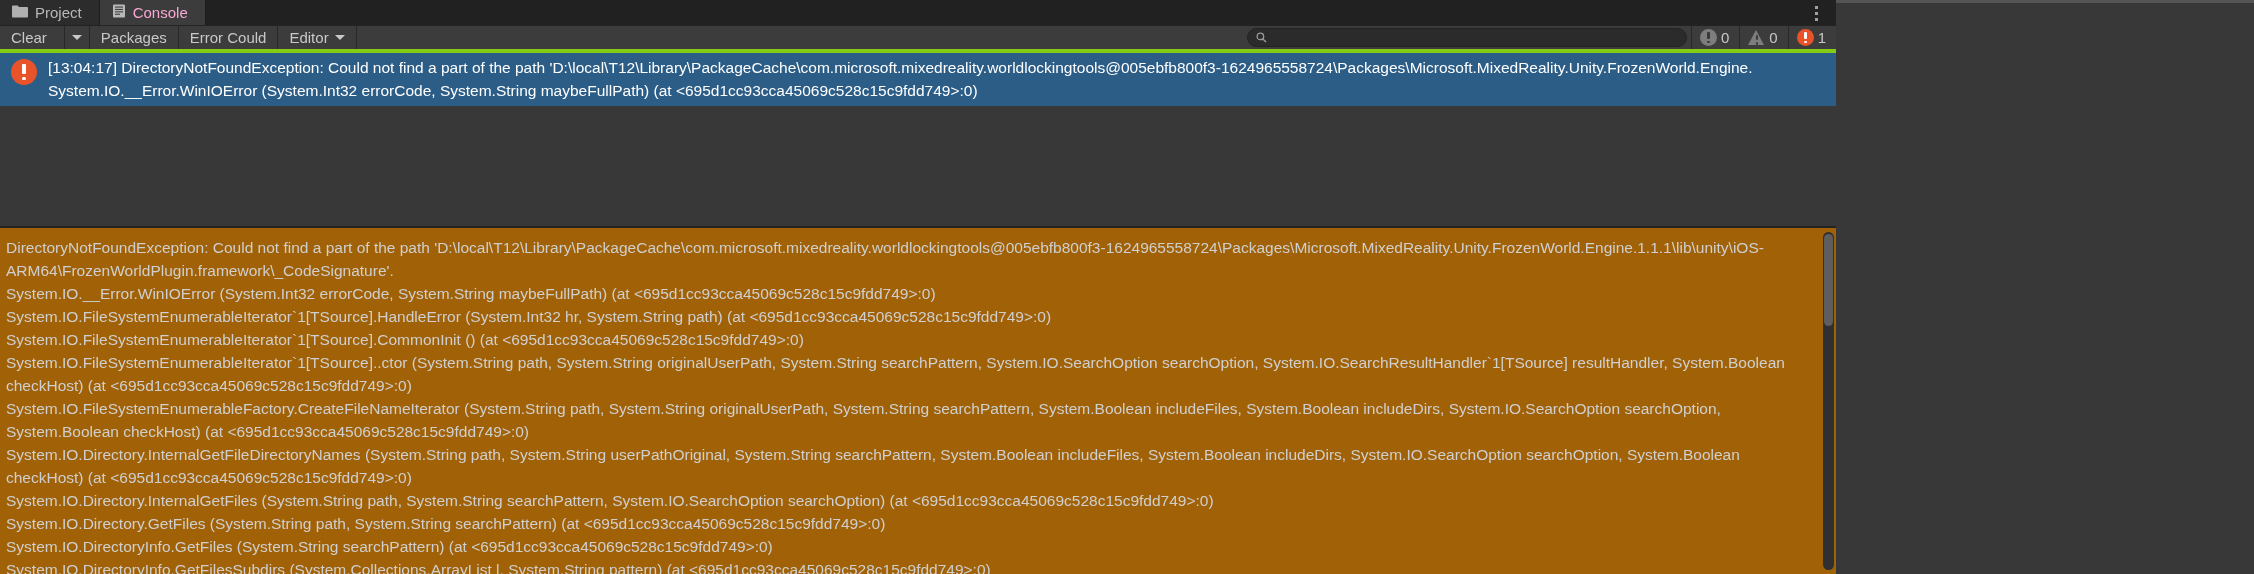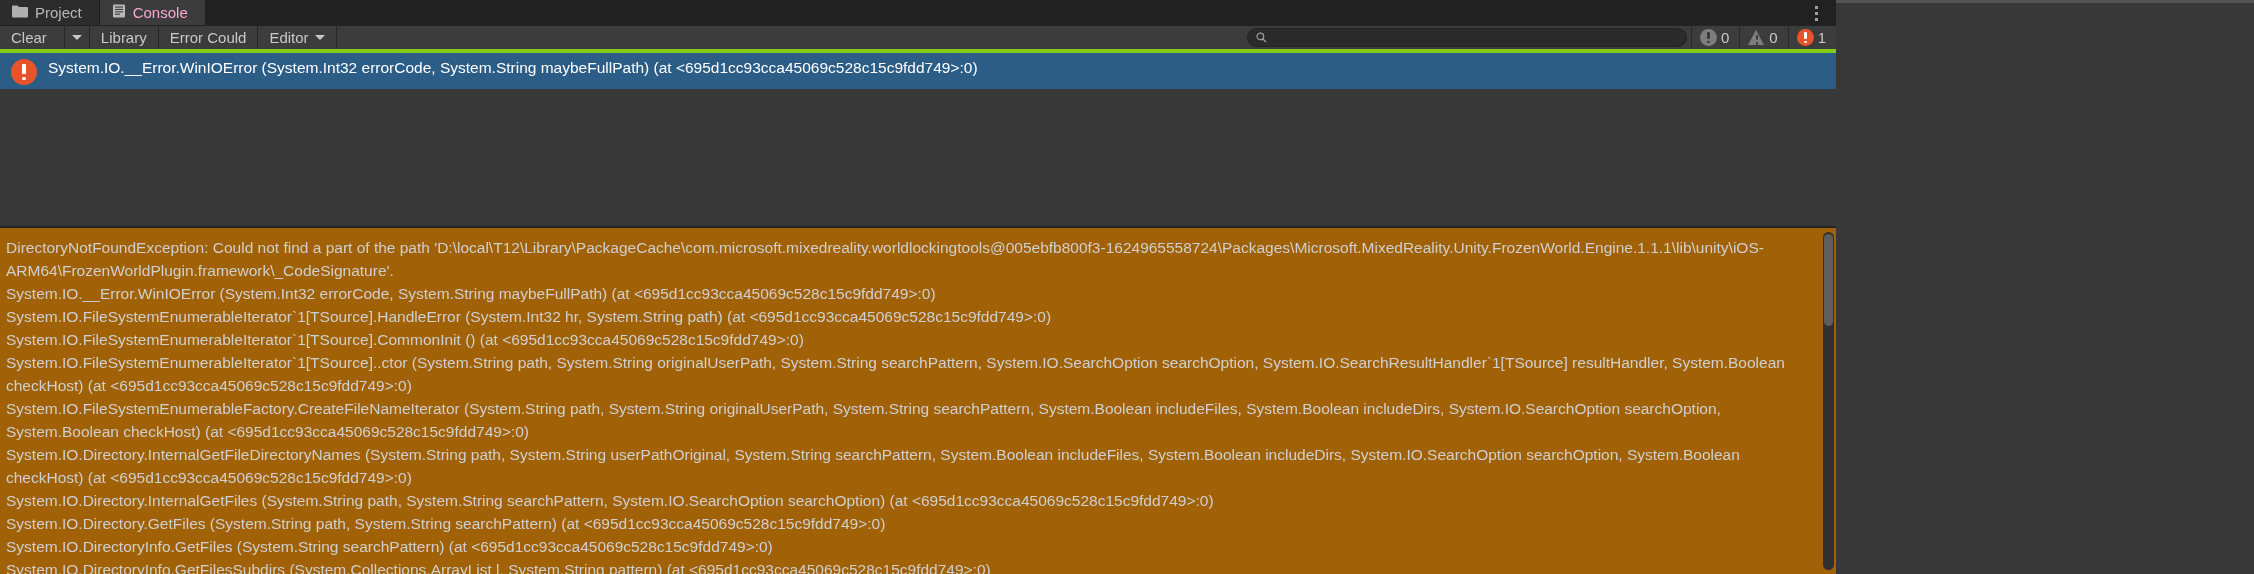--- a/index.html
+++ b/index.html
@@ -343,21 +343,21 @@
   <div class="toolbar">
 
     <div class="tb-btn">
       <span class="label">Clear</span>
     </div>
     <div class="tb-btn narrow">
       <span class="tb-caret"></span>
     </div>
 
     <div class="tb-btn">
-      <span>Library</span>
+      <span>Packages</span>
     </div>
 
     <div class="tb-btn">
       <span>Error Could</span>
     </div>
 
     <div class="tb-btn">
       <span class="label">Editor</span>
       <span class="tb-caret"></span>
     </div>
@@ -403,20 +403,21 @@
       </div>
     </div>
   </div>
 
   <div class="loglist">
     <div class="logrow">
       <div class="icon-cell">
         <span class="err-badge"></span>
       </div>
       <div class="text-cell">
+        <div class="line">[13:04:17] DirectoryNotFoundException: Could not find a part of the path 'D:\local\T12\Library\PackageCache\com.microsoft.mixedreality.worldlockingtools@005ebfb800f3-1624965558724\Packages\Microsoft.MixedReality.Unity.FrozenWorld.Engine.</div>
         <div class="line">System.IO.__Error.WinIOError (System.Int32 errorCode, System.String maybeFullPath) (at &lt;695d1cc93cca45069c528c15c9fdd749&gt;:0)</div>
       </div>
     </div>
   </div>
 
   <div class="splitter"></div>
 
   <div class="detail">
     <div class="detail-lines"><span class="dl">DirectoryNotFoundException: Could not find a part of the path 'D:\local\T12\Library\PackageCache\com.microsoft.mixedreality.worldlockingtools@005ebfb800f3-1624965558724\Packages\Microsoft.MixedReality.Unity.FrozenWorld.Engine.1.1.1\lib\unity\iOS-ARM64\FrozenWorldPlugin.framework\_CodeSignature'.</span><span class="dl">System.IO.__Error.WinIOError (System.Int32 errorCode, System.String maybeFullPath) (at &lt;695d1cc93cca45069c528c15c9fdd749&gt;:0)</span><span class="dl">System.IO.FileSystemEnumerableIterator`1[TSource].HandleError (System.Int32 hr, System.String path) (at &lt;695d1cc93cca45069c528c15c9fdd749&gt;:0)</span><span class="dl">System.IO.FileSystemEnumerableIterator`1[TSource].CommonInit () (at &lt;695d1cc93cca45069c528c15c9fdd749&gt;:0)</span><span class="dl">System.IO.FileSystemEnumerableIterator`1[TSource]..ctor (System.String path, System.String originalUserPath, System.String searchPattern, System.IO.SearchOption searchOption, System.IO.SearchResultHandler`1[TSource] resultHandler, System.Boolean checkHost) (at &lt;695d1cc93cca45069c528c15c9fdd749&gt;:0)</span><span class="dl">System.IO.FileSystemEnumerableFactory.CreateFileNameIterator (System.String path, System.String originalUserPath, System.String searchPattern, System.Boolean includeFiles, System.Boolean includeDirs, System.IO.SearchOption searchOption, System.Boolean checkHost) (at &lt;695d1cc93cca45069c528c15c9fdd749&gt;:0)</span><span class="dl">System.IO.Directory.InternalGetFileDirectoryNames (System.String path, System.String userPathOriginal, System.String searchPattern, System.Boolean includeFiles, System.Boolean includeDirs, System.IO.SearchOption searchOption, System.Boolean checkHost) (at &lt;695d1cc93cca45069c528c15c9fdd749&gt;:0)</span><span class="dl">System.IO.Directory.InternalGetFiles (System.String path, System.String searchPattern, System.IO.SearchOption searchOption) (at &lt;695d1cc93cca45069c528c15c9fdd749&gt;:0)</span><span class="dl">System.IO.Directory.GetFiles (System.String path, System.String searchPattern) (at &lt;695d1cc93cca45069c528c15c9fdd749&gt;:0)</span><span class="dl">System.IO.DirectoryInfo.GetFiles (System.String searchPattern) (at &lt;695d1cc93cca45069c528c15c9fdd749&gt;:0)</span><span class="dl">System.IO.DirectoryInfo.GetFilesSubdirs (System.Collections.ArrayList l, System.String pattern) (at &lt;695d1cc93cca45069c528c15c9fdd749&gt;:0)</span></div>
     <div class="vscroll">

